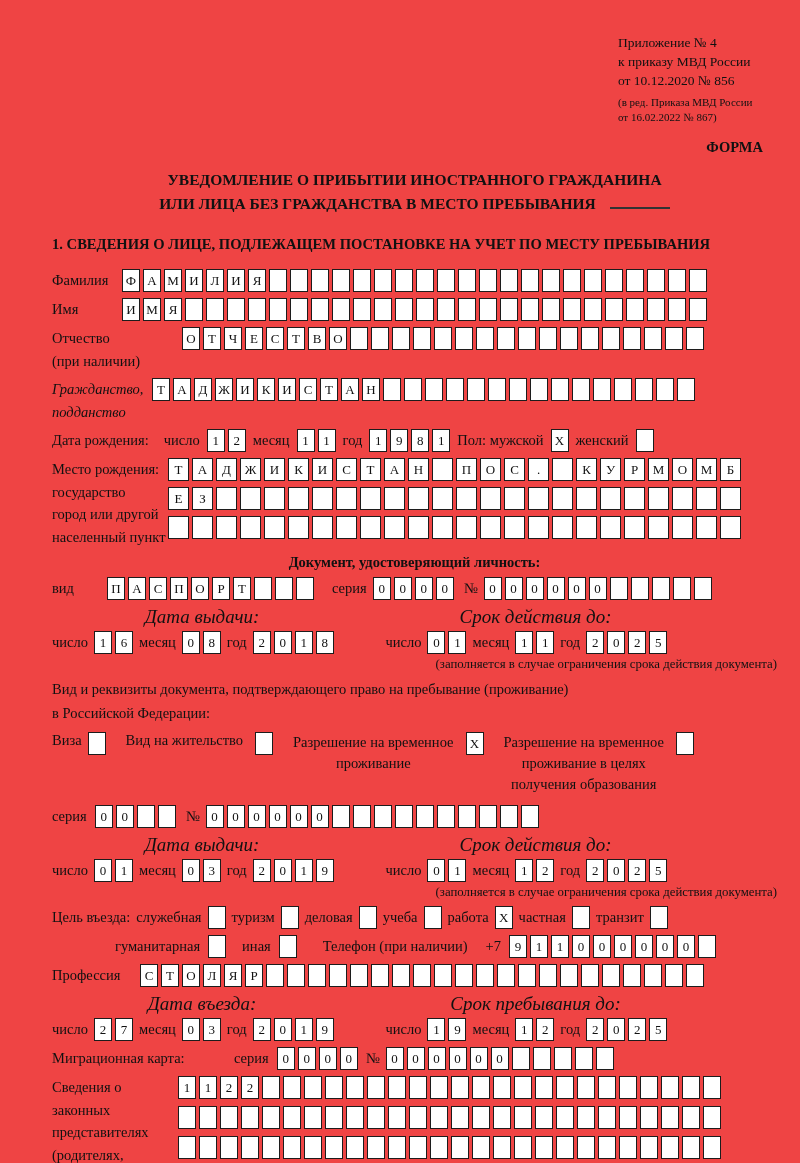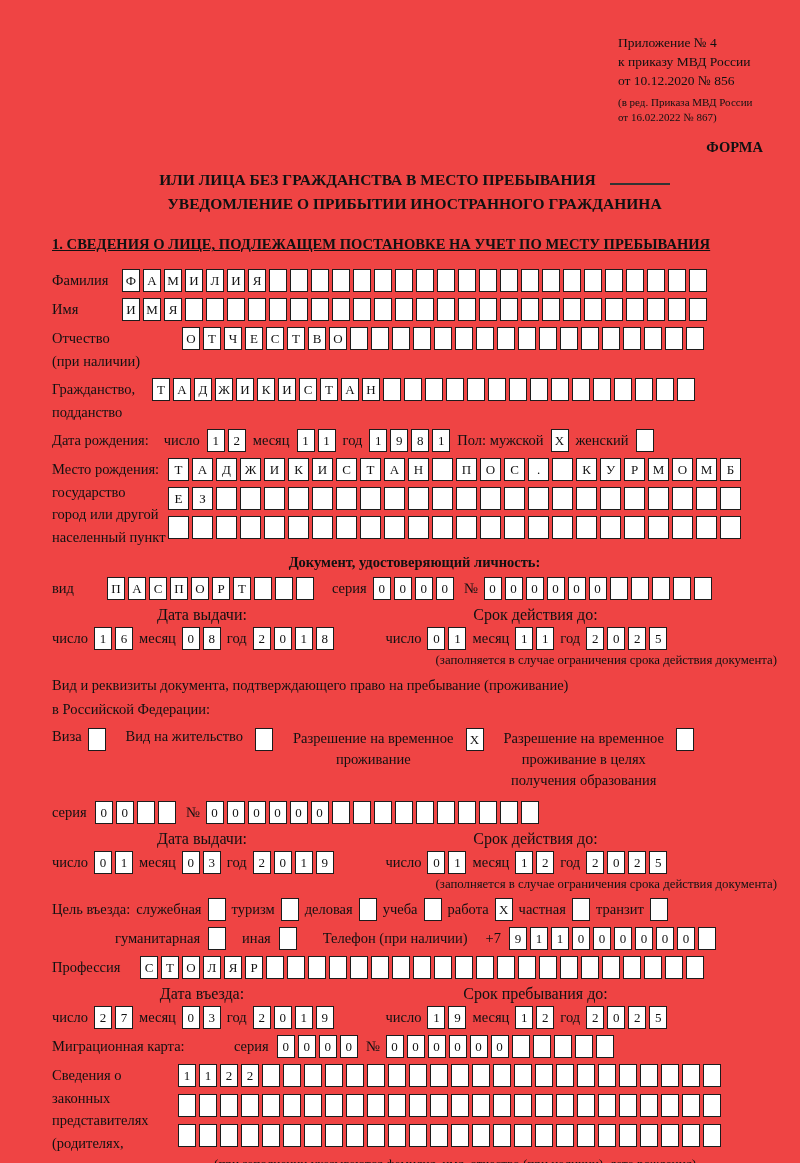--- a/index.html
+++ b/index.html
@@ -3,37 +3,37 @@
 <meta charset="utf-8">
 <style>
   html,body{margin:0;padding:0;background:#fff;}
   body{width:800px;height:1163px;font-family:"Liberation Serif","DejaVu Serif",serif;color:#111;}
   .page{box-sizing:border-box;width:800px;height:1163px;padding:34px 23px 0 52px;overflow:hidden;background:#ef4444;}
   .appendix{margin-left:566px;font-size:13.5px;line-height:1.4;white-space:nowrap;}
   .appendix .rev{margin-top:4px;font-size:11px;}
   .forma{margin-top:14px;text-align:right;padding-right:14px;font-weight:bold;font-size:14.5px;}
   .title{margin-top:12px;text-align:center;font-weight:bold;font-size:15.5px;line-height:1.55;}
   .title-underline{display:inline-block;width:60px;border-bottom:2.4px solid #333;margin-left:14px;}
-  .sec1{margin-top:20px;margin-bottom:16px;font-weight:bold;font-size:14.6px;text-decoration:underline;}
+  .sec1{margin-top:20px;margin-bottom:16px;font-weight:bold;font-size:14.6px;}
   .row{display:flex;align-items:center;margin-bottom:6px;}
   .row.top{align-items:flex-start;}
   .lbl{font-size:14.5px;white-space:nowrap;}
   .w70{width:70px;flex:0 0 auto;}
   .w108{width:108px;flex:0 0 auto;}
   .lblcol{flex:0 0 auto;font-size:14.5px;line-height:1.55;}
   .strip{display:inline-flex;gap:3px;flex:0 0 auto;}
   .cell{box-sizing:content-box;width:16px;height:21px;border:1.6px solid #1c1c1c;display:inline-flex;align-items:center;justify-content:center;font-size:13px;line-height:1;background:#fff;}
   .wide .cell{width:19px;}
   .stripcol{display:flex;flex-direction:column;gap:6px;}
   .g6{margin-left:6px;} .g8{margin-left:8px;} .g10{margin-left:10px;} .g14{margin-left:14px;} .g18{margin-left:18px;}
   .center-bold{text-align:center;font-weight:bold;font-size:14.5px;margin:2px 0 6px 0;}
   .dates{display:flex;margin-bottom:6px;}
   .dates-left{width:46%;flex:0 0 auto;}
   .dates-right{flex:1 1 auto;}
-  .dates-head{text-align:center;font-size:16px;margin-bottom:3px;width:300px;}
+  .dates-head{text-align:center;font-size:19px;margin-bottom:3px;width:300px;font-style:italic;}
   .dg{display:flex;align-items:center;gap:6px;font-size:14.5px;}
   .note{font-size:12.8px;text-align:right;margin-top:3px;}
   .plain{font-size:14.5px;line-height:1.65;}
   .opt-multi{text-align:center;font-size:14.5px;line-height:1.45;}
   .optrow{margin-top:6px;margin-bottom:10px;}
   .indent63{margin-left:63px;}
   .reps-note{font-size:13.2px;margin-left:152px;margin-top:2px;}
 </style>
 </head>
 <body>
@@ -46,24 +46,24 @@
     <div>от 10.12.2020 № 856</div>
     <div class="rev">
       <div>(в ред. Приказа МВД России</div>
       <div>от 16.02.2022 № 867)</div>
     </div>
   </div>
 
   <div class="forma">ФОРМА</div>
 
   <div class="title">
+    <div>УВЕДОМЛЕНИЕ О ПРИБЫТИИ ИНОСТРАННОГО ГРАЖДАНИНА</div>
     <div>
       <span>ИЛИ ЛИЦА БЕЗ ГРАЖДАНСТВА В МЕСТО ПРЕБЫВАНИЯ</span><span class="title-underline"></span>
     </div>
-    <div>УВЕДОМЛЕНИЕ О ПРИБЫТИИ ИНОСТРАННОГО ГРАЖДАНИНА</div>
   </div>
 
   <div class="sec1">1. СВЕДЕНИЯ О ЛИЦЕ, ПОДЛЕЖАЩЕМ ПОСТАНОВКЕ НА УЧЕТ ПО МЕСТУ ПРЕБЫВАНИЯ</div>
 
   <div class="row">
     <span class="lbl w70">Фамилия</span>
     <span class="strip">
         <span class="cell">Ф</span>
         <span class="cell">А</span>
         <span class="cell">М</span>
@@ -157,21 +157,21 @@
         <span class="cell"></span>
         <span class="cell"></span>
         <span class="cell"></span>
         <span class="cell"></span>
         <span class="cell"></span>
         <span class="cell"></span>
       </span>
   </div>
 
   <div class="row top">
-    <div class="lblcol" style="width:100px;">
+    <div class="lblcol" style="width:100px;font-style:italic;">
       <div>Гражданство,</div>
       <div>подданство</div>
     </div>
     <span class="strip">
         <span class="cell">Т</span>
         <span class="cell">А</span>
         <span class="cell">Д</span>
         <span class="cell">Ж</span>
         <span class="cell">И</span>
         <span class="cell">К</span>

